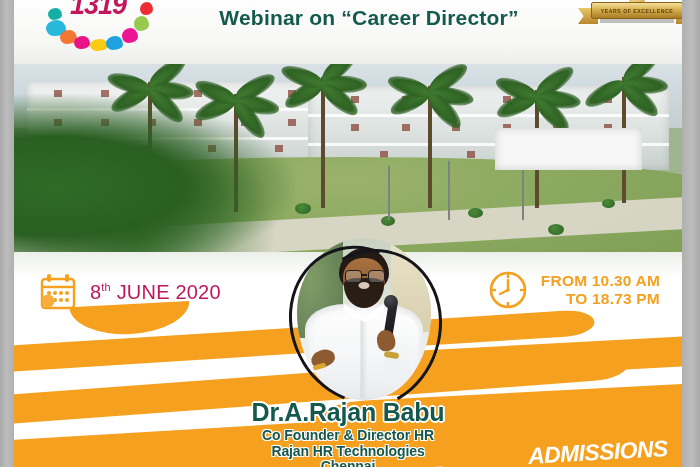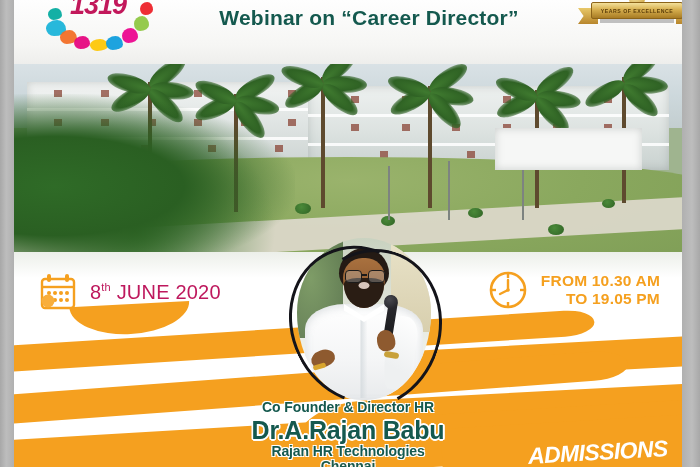--- a/index.html
+++ b/index.html
@@ -715,21 +715,21 @@
           <line x1="22" y1="34" x2="22" y2="38" stroke="#f5a01f" stroke-width="2.4"></line>
           <line x1="6" y1="22" x2="10" y2="22" stroke="#f5a01f" stroke-width="2.4"></line>
           <line x1="34" y1="22" x2="38" y2="22" stroke="#f5a01f" stroke-width="2.4"></line>
           <line x1="22" y1="22" x2="22" y2="12" stroke="#f5a01f" stroke-width="2.4" stroke-linecap="round"></line>
           <line x1="22" y1="22" x2="14" y2="26" stroke="#f5a01f" stroke-width="2.4" stroke-linecap="round"></line>
           <circle cx="22" cy="22" r="1.8" fill="#f5a01f"></circle>
         </svg>
       </div>
       <div id="time-text">
         <div id="time-from">FROM 10.30 AM</div>
-        <div id="time-to">TO 19.05 PM</div>
+        <div id="time-to">TO 18.73 PM</div>
       </div>
     </div>
 
     <div id="portrait-wrap">
       <div id="portrait">
         <div class="p-bg-l"></div>
         <div class="p-bg-r"></div>
         <div class="p-shirt"></div>
         <div class="p-placket"></div>
         <div class="p-arm"></div>
@@ -746,22 +746,22 @@
         <div class="p-hand"></div>
         <div class="p-watch"></div>
         <div class="p-hand2"></div>
         <div class="p-band"></div>
       </div>
       <div class="arc arcL"></div>
       <div class="arc arcR"></div>
     </div>
 
     <div id="speaker">
+      <div id="sp-name">Dr.A.Rajan Babu</div>
       <div id="sp-role">Co Founder &amp; Director HR</div>
-      <div id="sp-name">Dr.A.Rajan Babu</div>
       <div id="sp-org">Rajan HR Technologies</div>
       <div id="sp-extra">Chennai</div>
     </div>
 
     <div id="adm-band"></div>
     <div id="admissions">ADMISSIONS</div>
 
   </div>
 </div>
 

